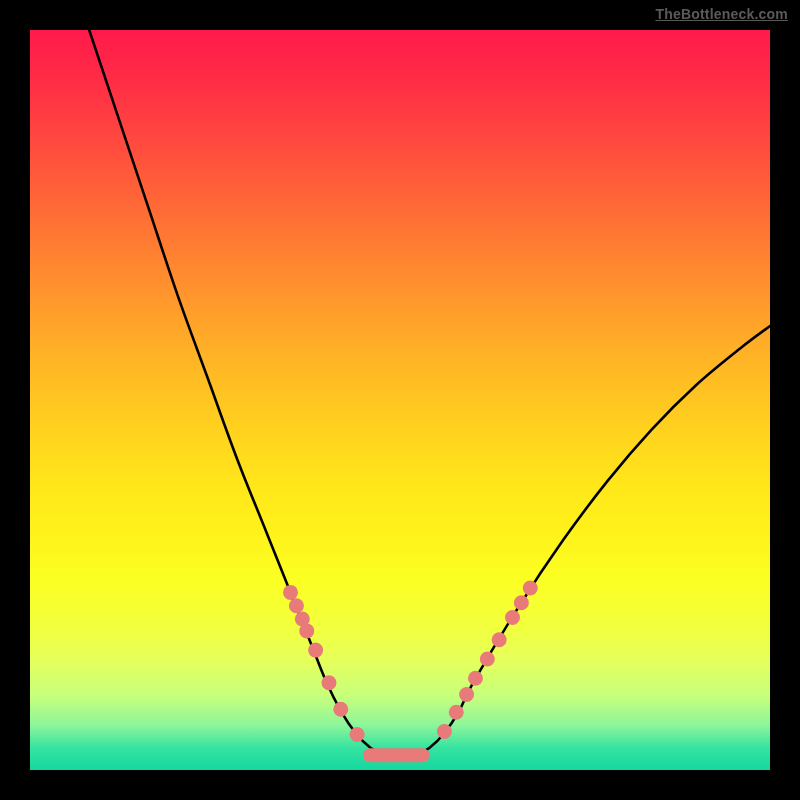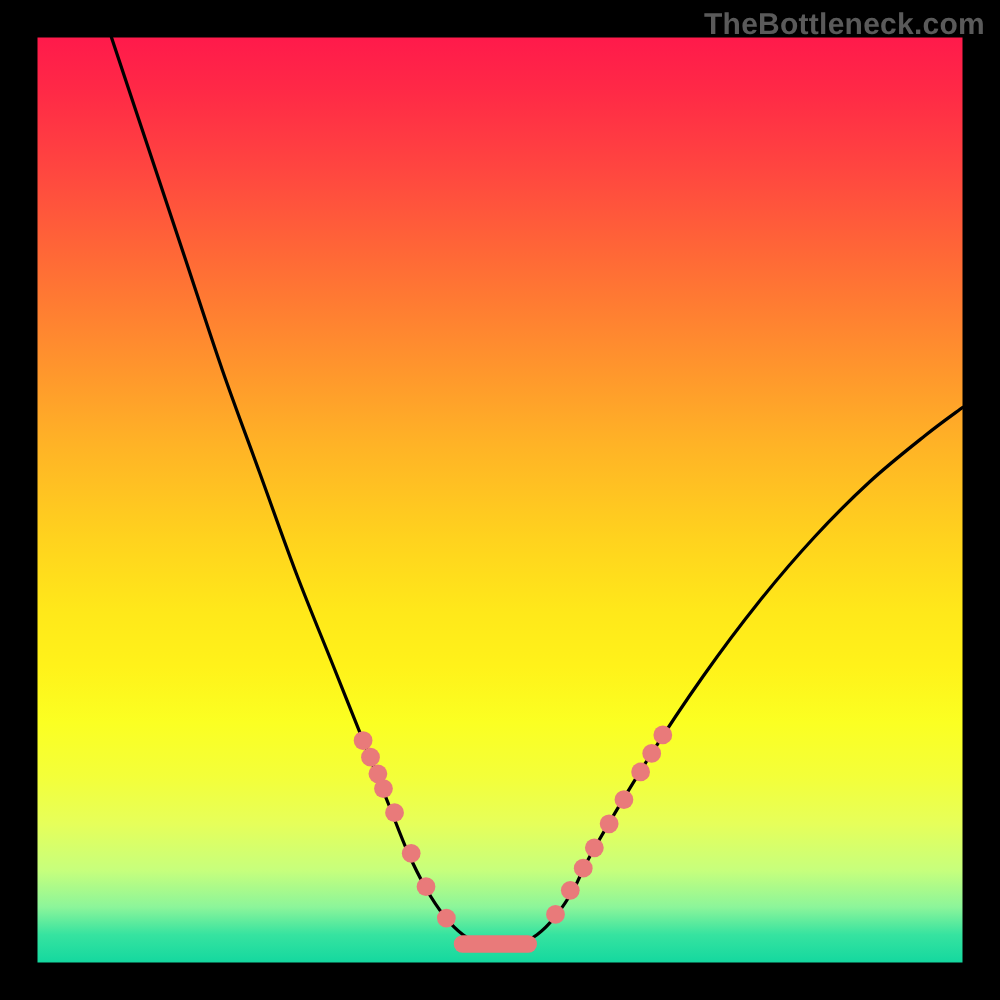--- a/index.html
+++ b/index.html
@@ -40,25 +40,26 @@
       #8cf59a 94%,
       #36e3a0 97%,
       #14d89f 100%
     );
   }
   .watermark {
     position: absolute;
     top: 6px;
     right: 12px;
     font-family: Arial, Helvetica, sans-serif;
-    font-size: 24px;
+    font-size: 14px;
     font-weight: 600;
     color: #5a5a5a;
     letter-spacing: 0.2px;
     user-select: none;
+    text-decoration: underline;
   }
   svg.curve {
     position: absolute;
     left: 0;
     top: 0;
     width: 740px;
     height: 740px;
     overflow: visible;
   }
 </style>

